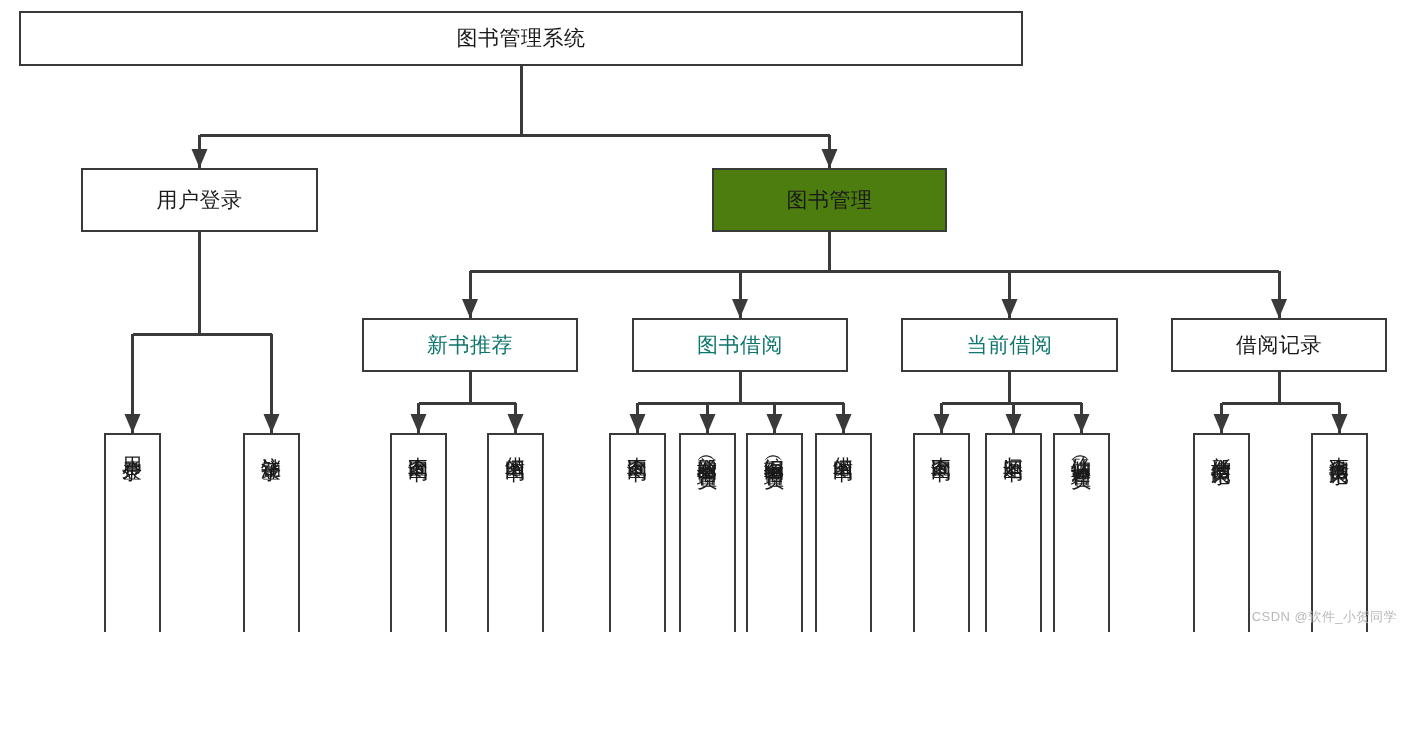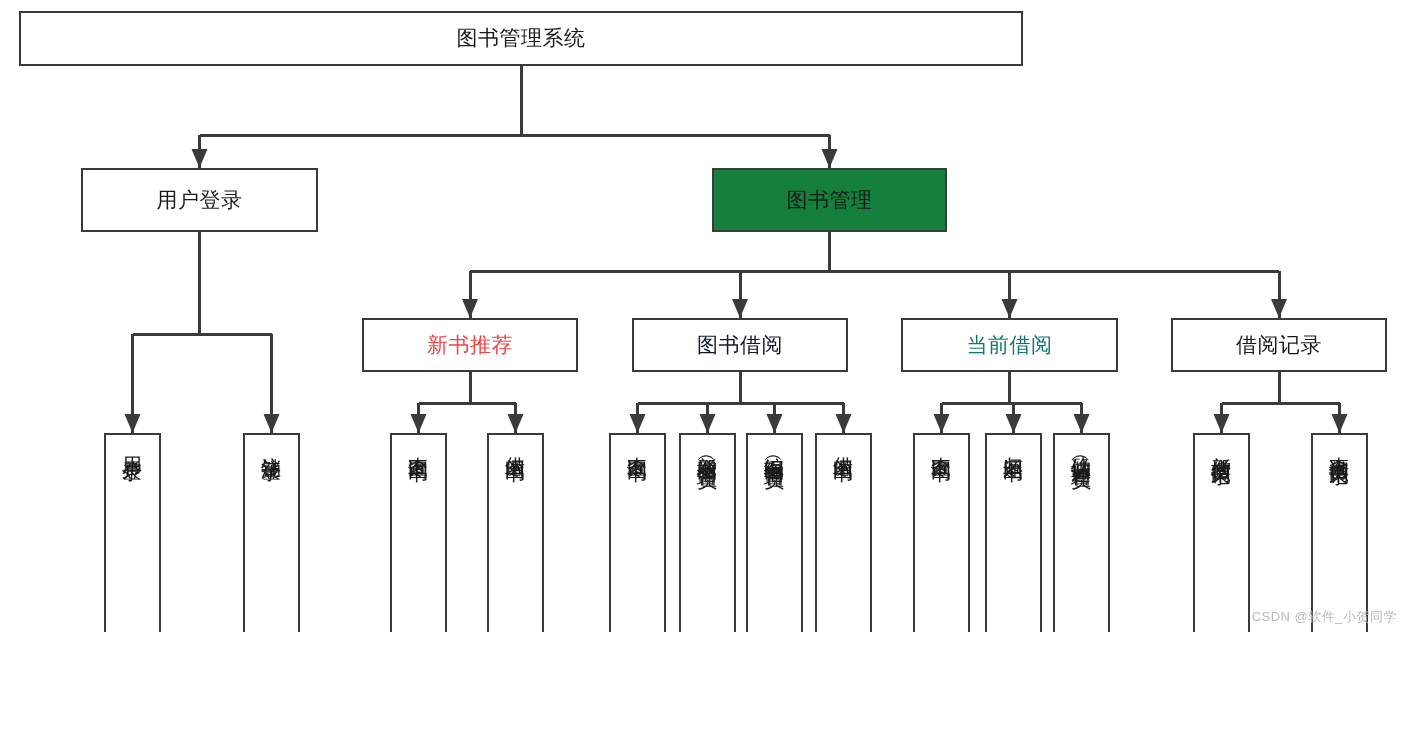--- a/index.html
+++ b/index.html
@@ -127,27 +127,27 @@
       <line x1="1339.5" y1="403" x2="1339.5" y2="433" stroke="#3a3a3a" stroke-width="3" shape-rendering="crispEdges"></line>
       <polygon points="1331.5,414 1347.5,414 1339.5,433" fill="#3a3a3a"></polygon>
     </svg>
   <div id="nodes">
       <div class="node horiz" id="node-root" style="left: 19px; top: 11px; width: 1004px; height: 55px; border-color: rgb(58, 58, 58); background: rgb(255, 255, 255); color: rgb(26, 26, 26);">
         <span class="label">图书管理系统</span>
       </div>
       <div class="node horiz" id="node-login" style="left: 81px; top: 168px; width: 237px; height: 64px; border-color: rgb(58, 58, 58); background: rgb(255, 255, 255); color: rgb(26, 26, 26);">
         <span class="label">用户登录</span>
       </div>
-      <div class="node horiz" id="node-bookmgmt" style="left: 712px; top: 168px; width: 235px; height: 64px; border-color: rgb(58, 58, 58); background: #15803d; color: rgb(26, 26, 26);">
+      <div class="node horiz" id="node-bookmgmt" style="left: 712px; top: 168px; width: 235px; height: 64px; border-color: rgb(58, 58, 58); background: #4d7c0f; color: rgb(26, 26, 26);">
         <span class="label">图书管理</span>
       </div>
-      <div class="node horiz" id="node-newbook" style="left: 362px; top: 318px; width: 216px; height: 54px; border-color: rgb(58, 58, 58); background: rgb(255, 255, 255); color: #ef4444; font-family: Liberation Serif, serif;">
+      <div class="node horiz" id="node-newbook" style="left: 362px; top: 318px; width: 216px; height: 54px; border-color: rgb(58, 58, 58); background: rgb(255, 255, 255); color: #0f766e; font-family: Liberation Serif, serif;">
         <span class="label">新书推荐</span>
       </div>
-      <div class="node horiz" id="node-borrow" style="left: 632px; top: 318px; width: 216px; height: 54px; border-color: rgb(58, 58, 58); background: rgb(255, 255, 255); color: #0f172a;">
+      <div class="node horiz" id="node-borrow" style="left: 632px; top: 318px; width: 216px; height: 54px; border-color: rgb(58, 58, 58); background: rgb(255, 255, 255); color: #0f766e;">
         <span class="label">图书借阅</span>
       </div>
       <div class="node horiz" id="node-current" style="left: 901px; top: 318px; width: 217px; height: 54px; border-color: rgb(58, 58, 58); background: rgb(255, 255, 255); color: #0f766e;">
         <span class="label">当前借阅</span>
       </div>
       <div class="node horiz" id="node-records" style="left: 1171px; top: 318px; width: 216px; height: 54px; border-color: rgb(58, 58, 58); background: rgb(255, 255, 255); color: rgb(26, 26, 26);">
         <span class="label">借阅记录</span>
       </div>
       <div class="node vert" id="node-l-login" style="left: 104px; top: 433px; width: 57px; height: 301px; border-color: rgb(58, 58, 58); background: rgb(255, 255, 255); color: rgb(26, 26, 26);">
         <span class="label">用户登录</span>

